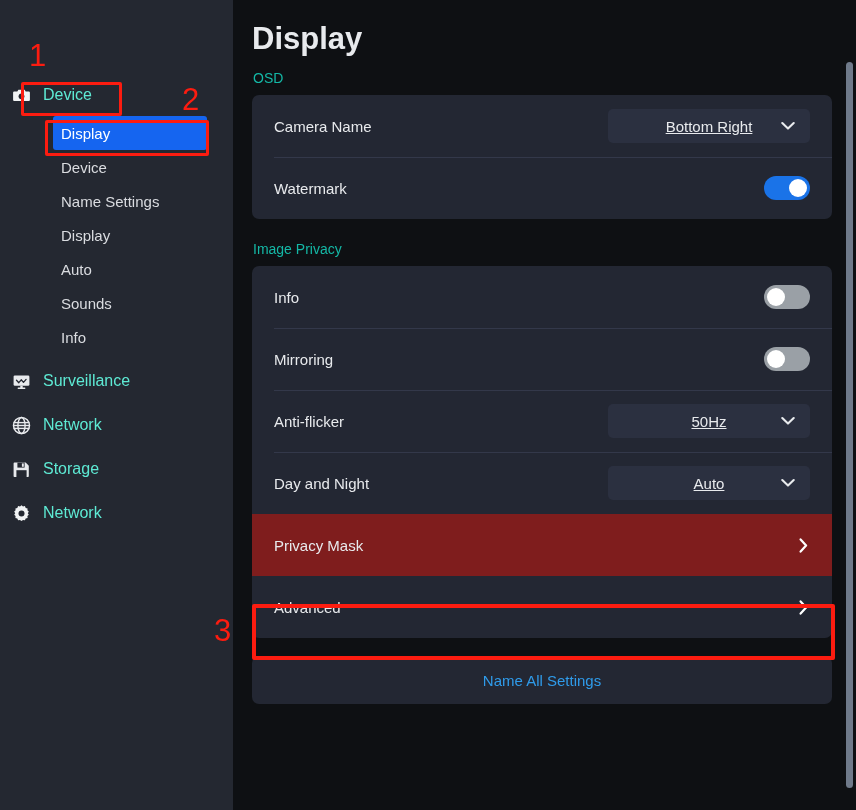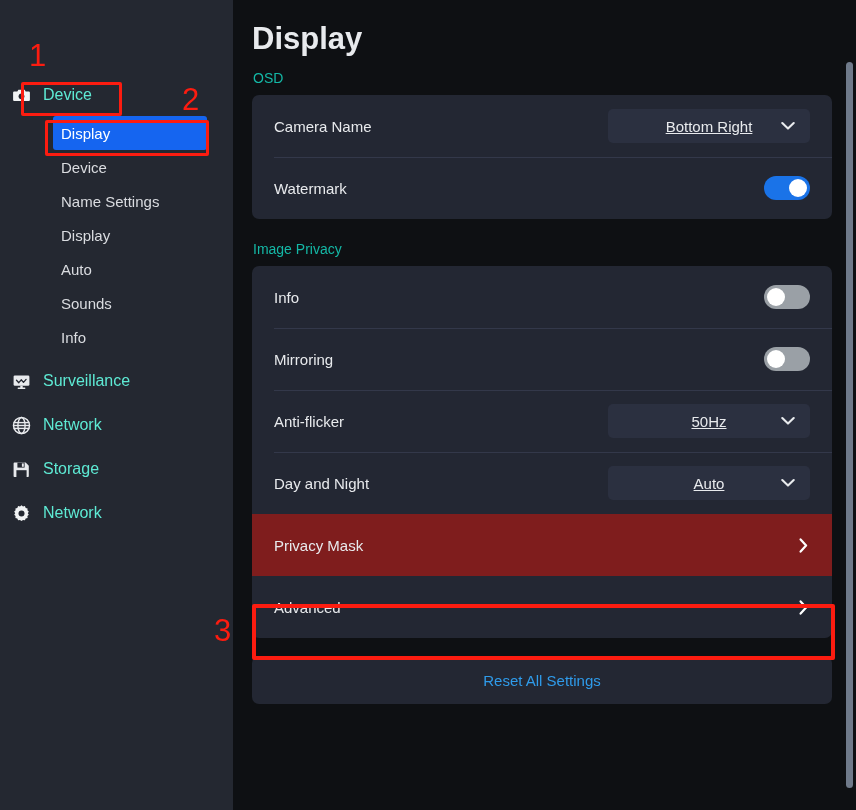--- a/index.html
+++ b/index.html
@@ -430,21 +430,21 @@
         <span class="chev-right">
           <svg width="9" height="15" viewBox="0 0 9 15">
               <path d="M1.6 1.4L7.1 7.5l-5.5 6.1" stroke="#ffffff" stroke-width="2.2" fill="none" stroke-linecap="round" stroke-linejoin="round"></path>
             </svg>
         </span>
       </div>
 
     </div>
 
     <div class="reset-btn">
-      <span>Reset All Settings</span>
+      <span>Name All Settings</span>
     </div>
 
     <div class="scrollbar-track">
       <div class="scrollbar-thumb"></div>
     </div>
 
   </main>
 
 </div>
 

